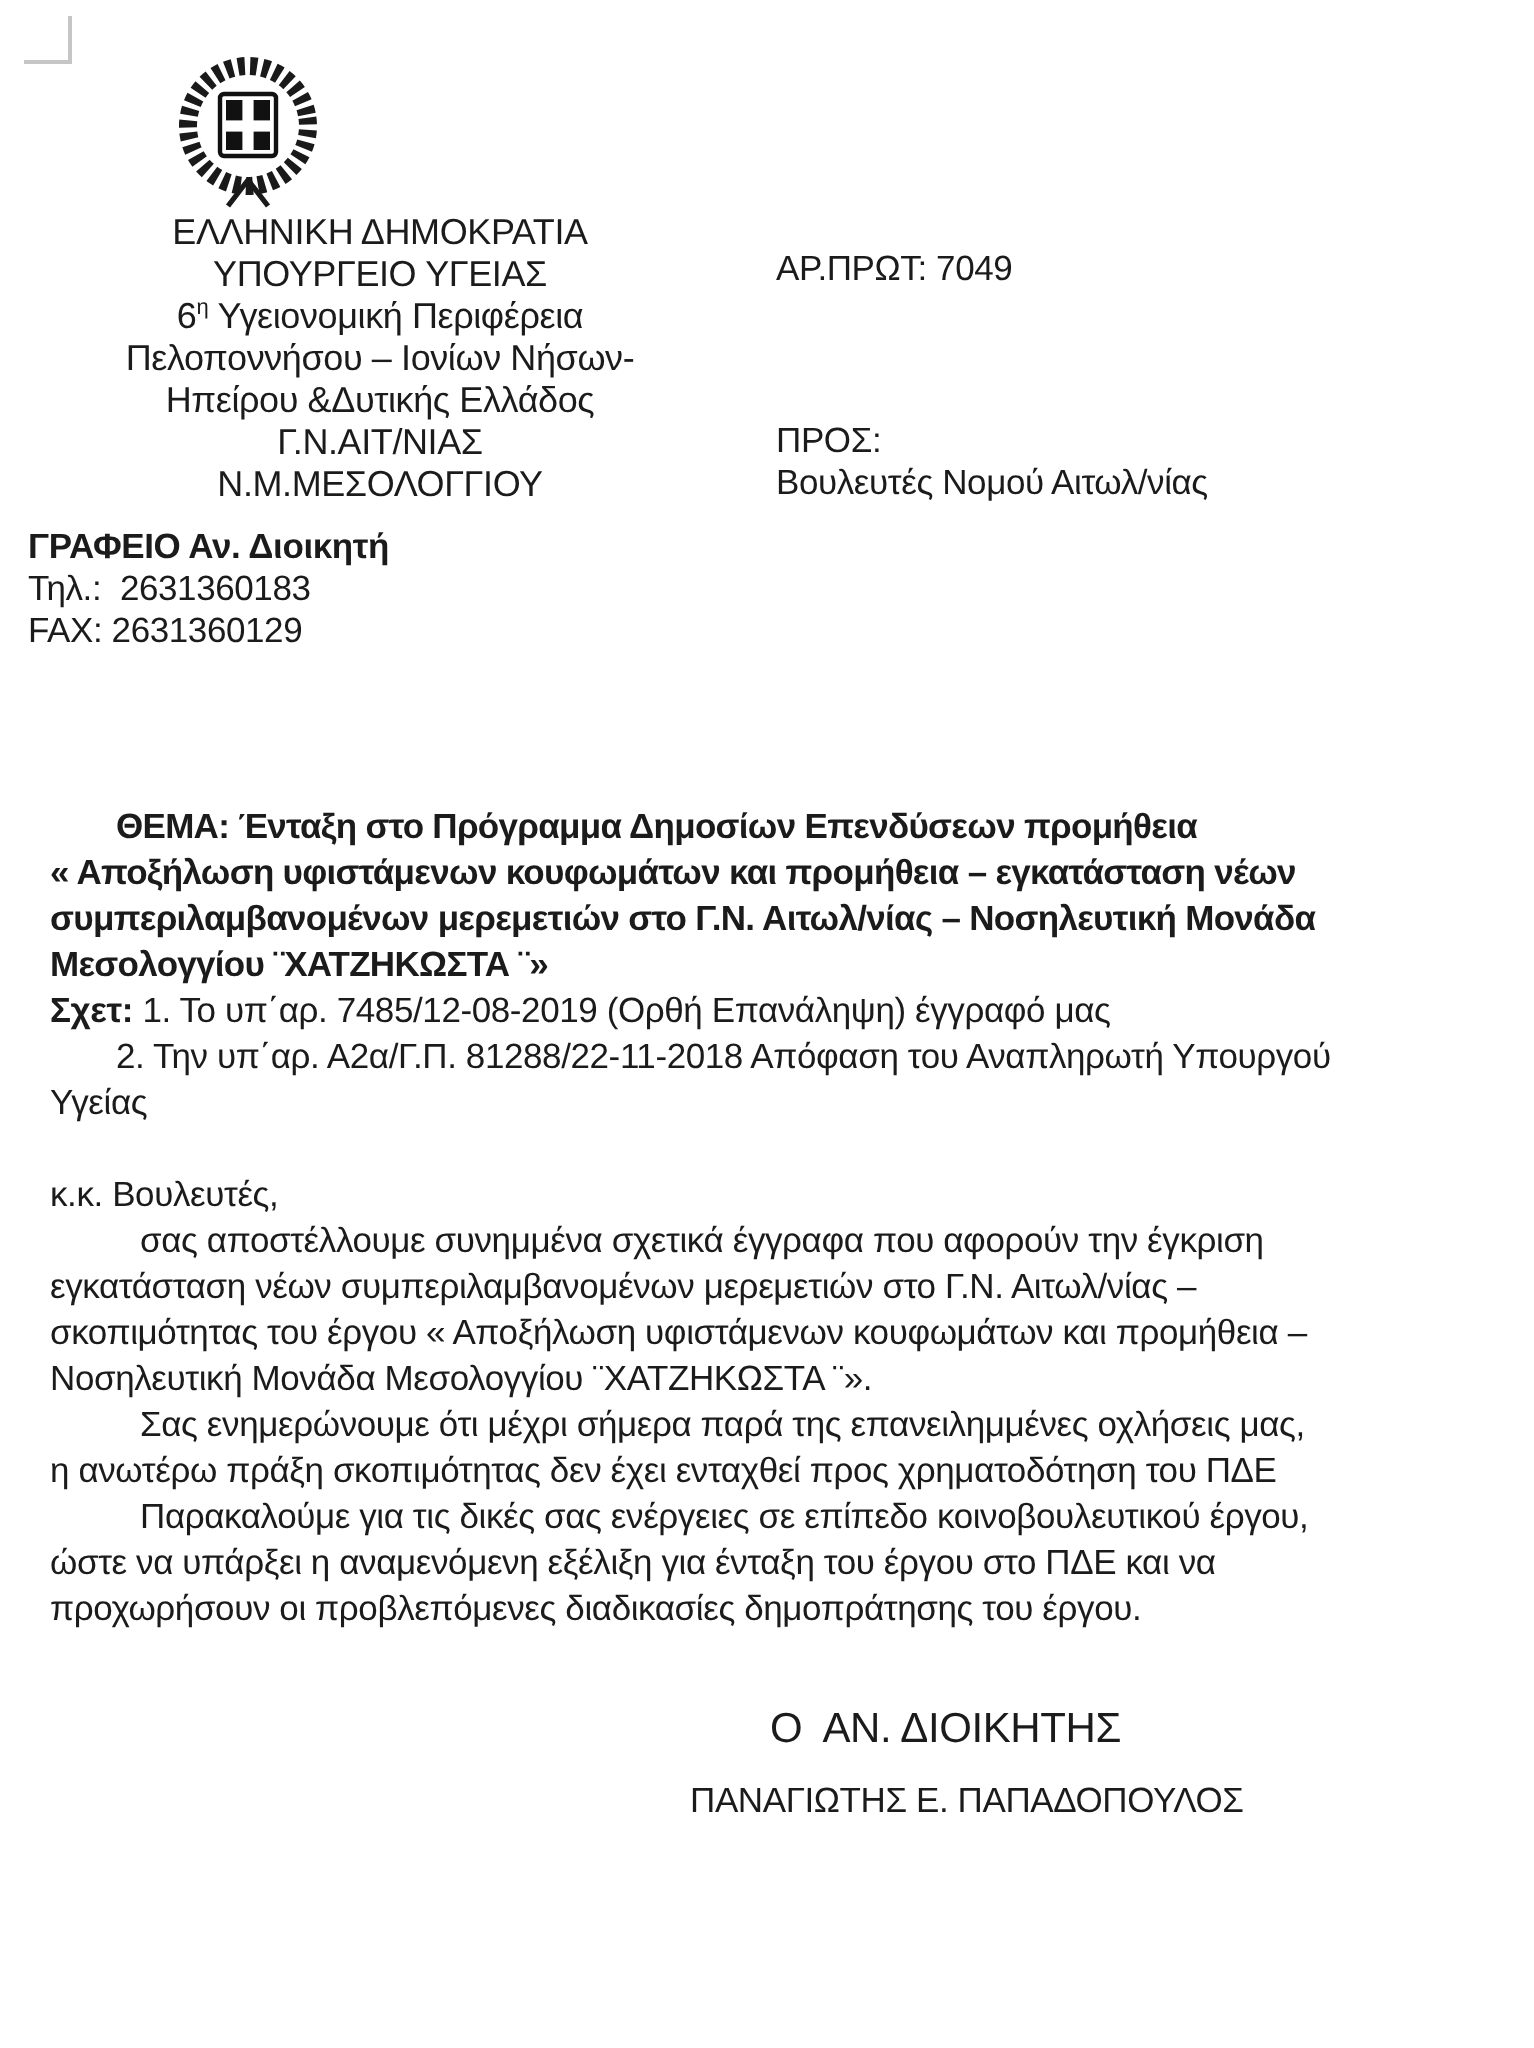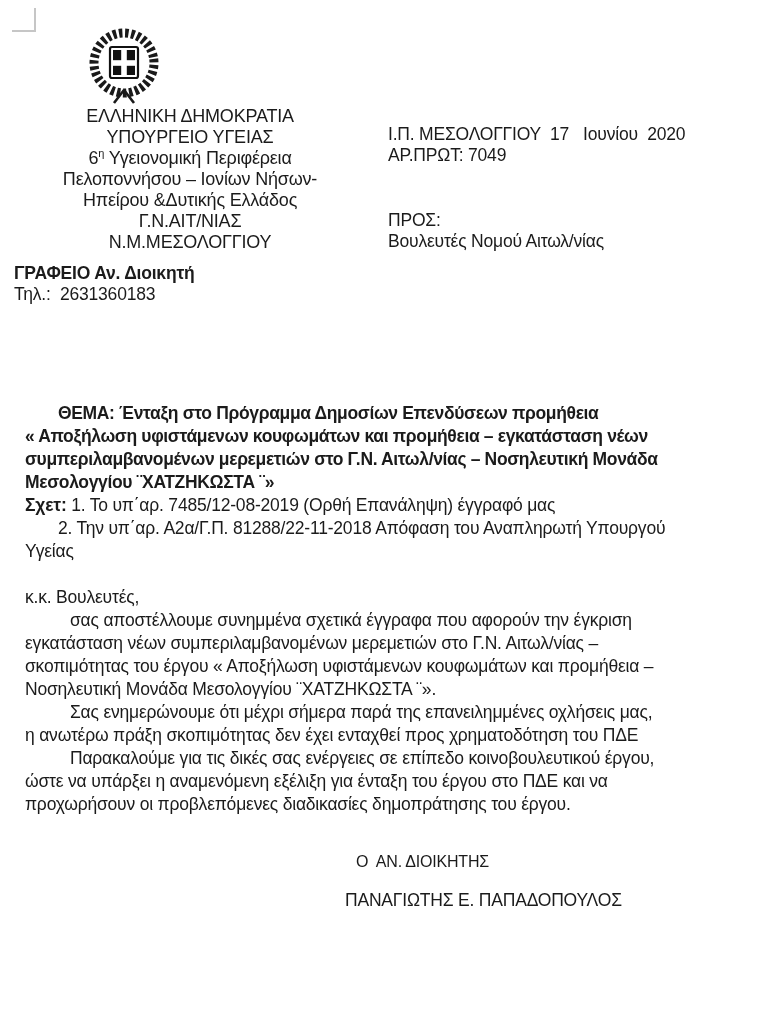--- a/index.html
+++ b/index.html
@@ -48,22 +48,22 @@
     position:absolute; left:25px; top:402px; width:722px;
     font-size:17.5px; line-height:23px;
   }
   .ind-theme { padding-left:33px; }
   .ind-ref   { padding-left:33px; }
   .ind-par   { padding-left:45px; }
   .gap-below { margin-bottom:23px; }
   .subject-line { font-weight:bold; letter-spacing:-0.35px; }
 
   .sig-title {
-    position:absolute; left:356px; top:853px;
-    font-size:16px; white-space:pre;
+    position:absolute; left:385px; top:853px;
+    font-size:21px; white-space:pre;
   }
   .sig-name {
     position:absolute; left:345px; top:890px;
     font-size:17.5px; white-space:pre;
   }
 </style>
 </head>
 <body>
 
 <div class="page">
@@ -88,32 +88,32 @@
     <div class="ln">ΕΛΛΗΝΙΚΗ ΔΗΜΟΚΡΑΤΙΑ</div>
     <div class="ln">ΥΠΟΥΡΓΕΙΟ ΥΓΕΙΑΣ</div>
     <div class="ln"><span>6</span><sup>η</sup><span> Υγειονομική Περιφέρεια</span></div>
     <div class="ln">Πελοποννήσου – Ιονίων Νήσων-</div>
     <div class="ln">Ηπείρου &amp;Δυτικής Ελλάδος</div>
     <div class="ln">Γ.Ν.ΑΙΤ/ΝΙΑΣ</div>
     <div class="ln">Ν.Μ.ΜΕΣΟΛΟΓΓΙΟΥ</div>
   </div>
 
   <div class="ref-block">
-    <div class="ln">Ι.Π. ΜΕΣΟΛΟΓΓΙΟΥ  17   Ιουνίου  2020</div>
     <div class="ln">ΑΡ.ΠΡΩΤ: 7049</div>
   </div>
 
   <div class="to-block">
     <div class="ln">ΠΡΟΣ:</div>
     <div class="ln">Βουλευτές Νομού Αιτωλ/νίας</div>
   </div>
 
   <div class="office-block">
     <div class="ln bold">ΓΡΑΦΕΙΟ Αν. Διοικητή</div>
     <div class="ln">Τηλ.:  2631360183</div>
+    <div class="ln">FAX: 2631360129</div>
   </div>
 
   <div class="main">
     <div class="ln subject-line ind-theme">ΘΕΜΑ: Ένταξη στο Πρόγραμμα Δημοσίων Επενδύσεων προμήθεια</div>
     <div class="ln subject-line">« Αποξήλωση υφιστάμενων κουφωμάτων και προμήθεια – εγκατάσταση νέων</div>
     <div class="ln subject-line">συμπεριλαμβανομένων μερεμετιών στο Γ.Ν. Αιτωλ/νίας – Νοσηλευτική Μονάδα</div>
     <div class="ln subject-line">Μεσολογγίου ¨ΧΑΤΖΗΚΩΣΤΑ ¨»</div>
 
     <div class="ln"><span class="bold">Σχετ:</span><span> 1. Το υπ΄αρ. 7485/12-08-2019 (Ορθή Επανάληψη) έγγραφό μας</span></div>
     <div class="ln ind-ref">2. Την υπ΄αρ. Α2α/Γ.Π. 81288/22-11-2018 Απόφαση του Αναπληρωτή Υπουργού</div>

